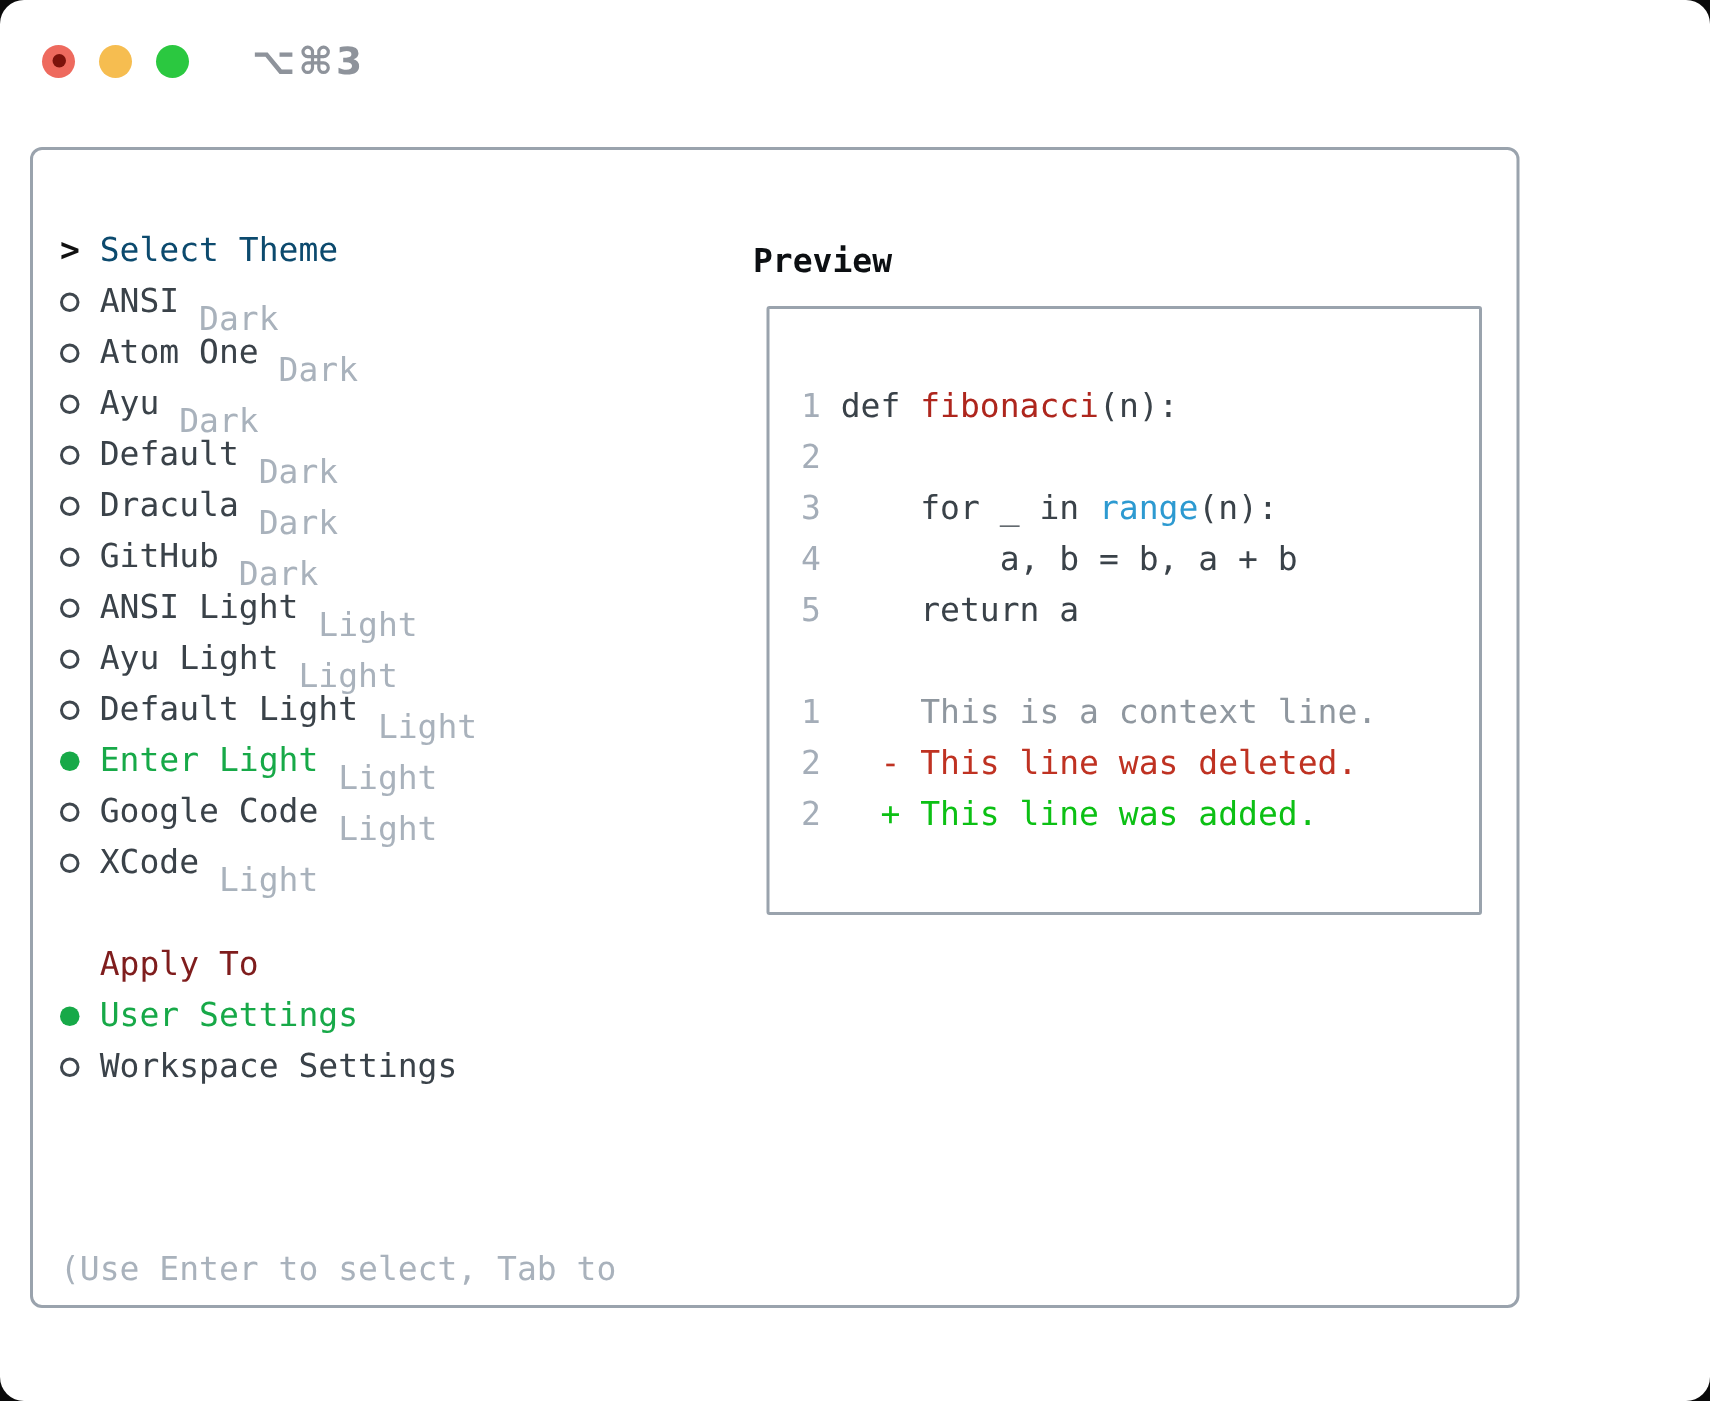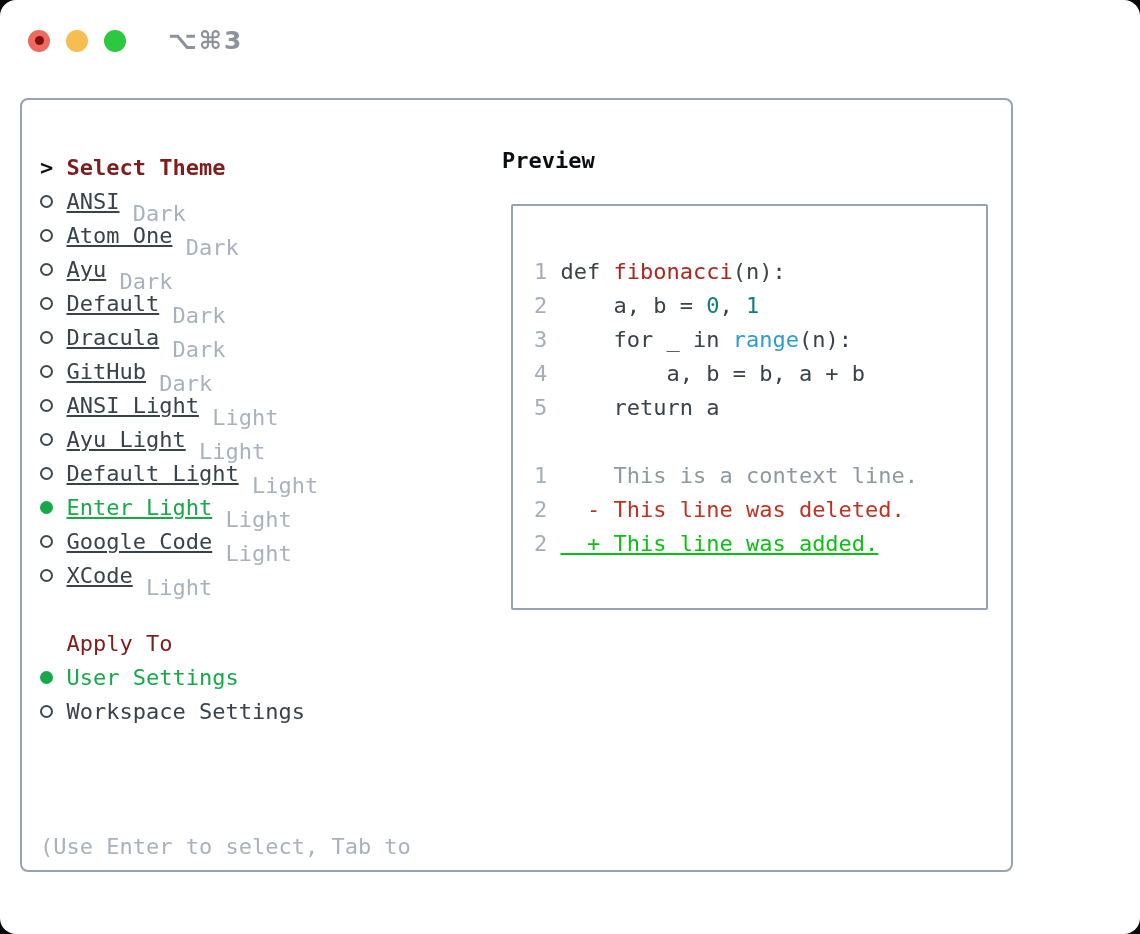--- a/index.html
+++ b/index.html
@@ -18,43 +18,43 @@
   
   .panel{position:absolute;left:20px;top:98px;width:993px;height:774px;border:2px solid var(--border_gray);border-radius:8px;box-sizing:border-box;}
 
   
   .left-col{position:absolute;left:18px;top:50px;font-size:22px;color:var(--code_fg);}
   .row{display:flex;align-items:center;height:34px;white-space:pre;}
   .marker{display:inline-flex;width:2ch;align-items:center;flex:none;}
   .radio{width:13px;height:13px;border-radius:50%;box-sizing:border-box;border:2px solid #3f474e;}
   .radio.on{border:none;background:var(--accent_green);}
   .prompt{font-weight:bold;color:#111;width:2ch;flex:none;}
-  .list-title{font-weight:bold;color:#7f1d1d;}
-  .theme-name{color:var(--code_fg);text-decoration:underline;}
+  .list-title{font-weight:normal;color:#0c4a6e;}
+  .theme-name{color:var(--code_fg);}
   .theme-row.selected .theme-name{color:var(--accent_green);}
   .variant{color:var(--muted);margin-top:25px;}
   .apply-title{color:#7f1d1d;}
   .apply-row .opt-label{color:var(--code_fg);}
   .apply-row.selected .opt-label{color:var(--accent_green);}
   .help{position:absolute;left:18px;top:662px;font-size:22px;line-height:34px;color:var(--muted);white-space:pre;}
 
   
-  .preview-title{position:absolute;left:480px;top:44px;height:34px;line-height:34px;font-size:22px;font-weight:bold;color:#0c0f12;}
+  .preview-title{position:absolute;left:480px;top:58px;height:34px;line-height:34px;font-size:22px;font-weight:bold;color:#0c0f12;}
   .preview-box{position:absolute;left:489px;top:104px;width:477px;height:406px;border:2px solid var(--border_gray);border-radius:2px;box-sizing:border-box;}
   .code-block{position:absolute;left:21px;top:49px;font-size:22px;}
   .code-row{display:flex;height:34px;line-height:34px;white-space:pre;}
   .lnum{width:1ch;color:var(--line_number);flex:none;}
   .code{margin-left:1ch;}
   .tok-fg{color:var(--code_fg);}
   .tok-func{color:var(--func_red);margin-top:12px;}
   .tok-num{color:var(--number_teal);}
   .tok-builtin{color:var(--builtin_blue);}
   .tok-context{color:var(--context_gray);text-align:center;}
   .tok-deleted{color:var(--deleted_red);}
-  .tok-added{color:var(--added_green);text-decoration:underline;}
+  .tok-added{color:var(--added_green);}
 </style>
 </head>
 <body>
 
 <div class="window">
 
   <div class="titlebar">
     <span class="tl red">
         <span class="dot"></span>
       </span>
@@ -95,21 +95,21 @@
 
     <div class="help">
       <div>(Use Enter to select, Tab to</div>
       <div>change focus)</div>
     </div>
 
     <div class="preview-title">Preview</div>
     <div class="preview-box">
       <div class="code-block" id="code">
           <div class="code-row"><span class="lnum">1</span><span class="code"><span class="tok-fg">def </span><span class="tok-func">fibonacci</span><span class="tok-fg">(n):</span></span></div>
-          <div class="code-row"><span class="lnum">2</span><span class="code"><span class="tok-fg">    a, b = </span><span class="tok-num">0</span><span class="tok-fg">, </span><span class="tok-num">1</span></span></div>
+          <div class="code-row"><span class="lnum">2</span></div>
           <div class="code-row"><span class="lnum">3</span><span class="code"><span class="tok-fg">    for _ in </span><span class="tok-builtin">range</span><span class="tok-fg">(n):</span></span></div>
           <div class="code-row"><span class="lnum">4</span><span class="code"><span class="tok-fg">        a, b = b, a + b</span></span></div>
           <div class="code-row"><span class="lnum">5</span><span class="code"><span class="tok-fg">    return a</span></span></div>
           <div class="code-row"><span class="lnum"></span><span class="code"></span></div>
           <div class="code-row"><span class="lnum">1</span><span class="code"><span class="tok-context">    This is a context line.</span></span></div>
           <div class="code-row"><span class="lnum">2</span><span class="code"><span class="tok-deleted">  - This line was deleted.</span></span></div>
           <div class="code-row"><span class="lnum">2</span><span class="code"><span class="tok-added">  + This line was added.</span></span></div>
         </div>
     </div>
 

